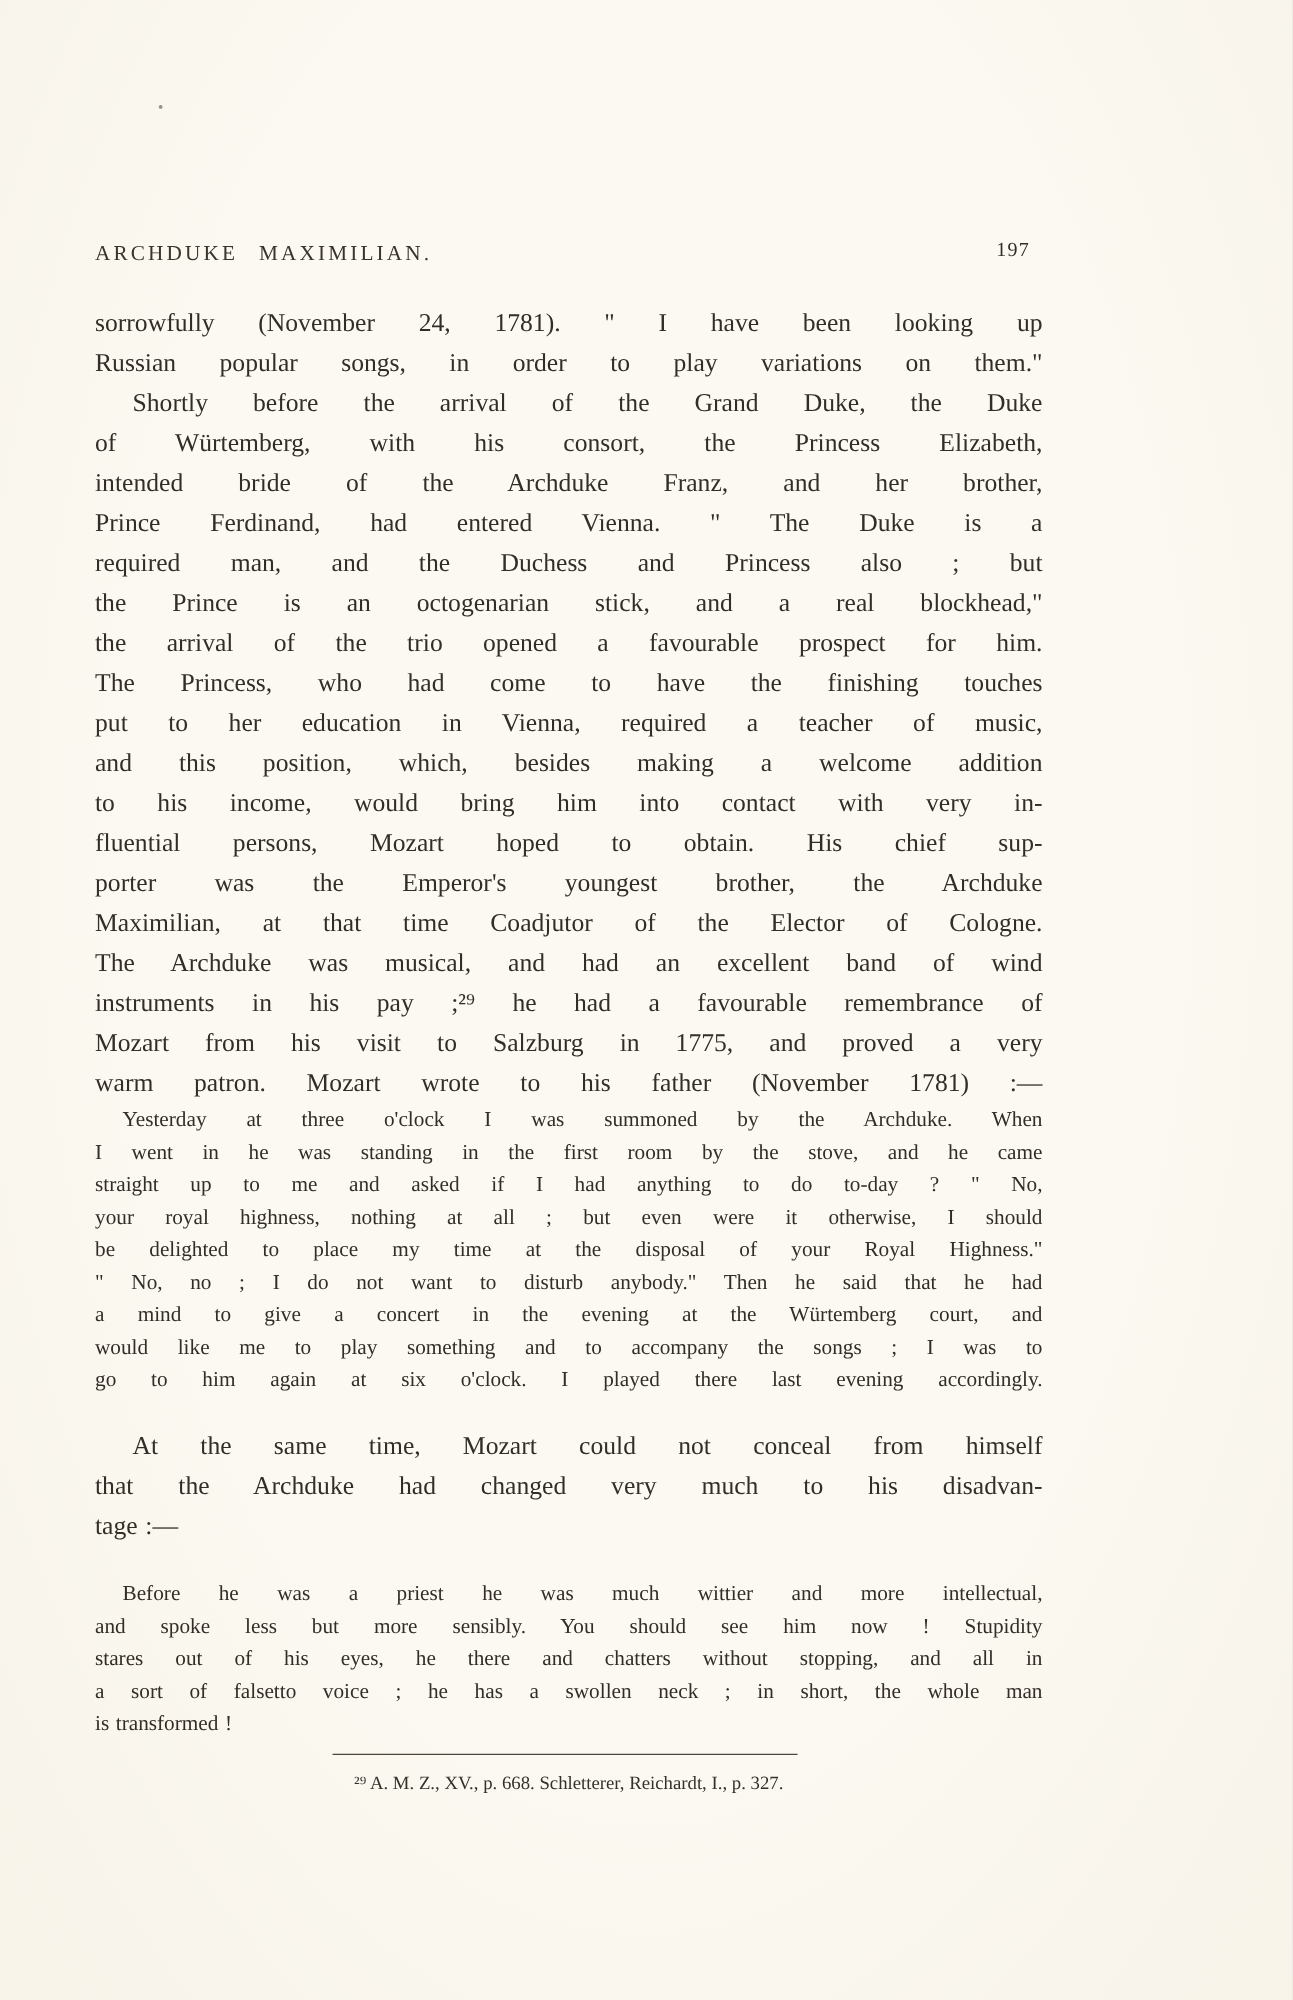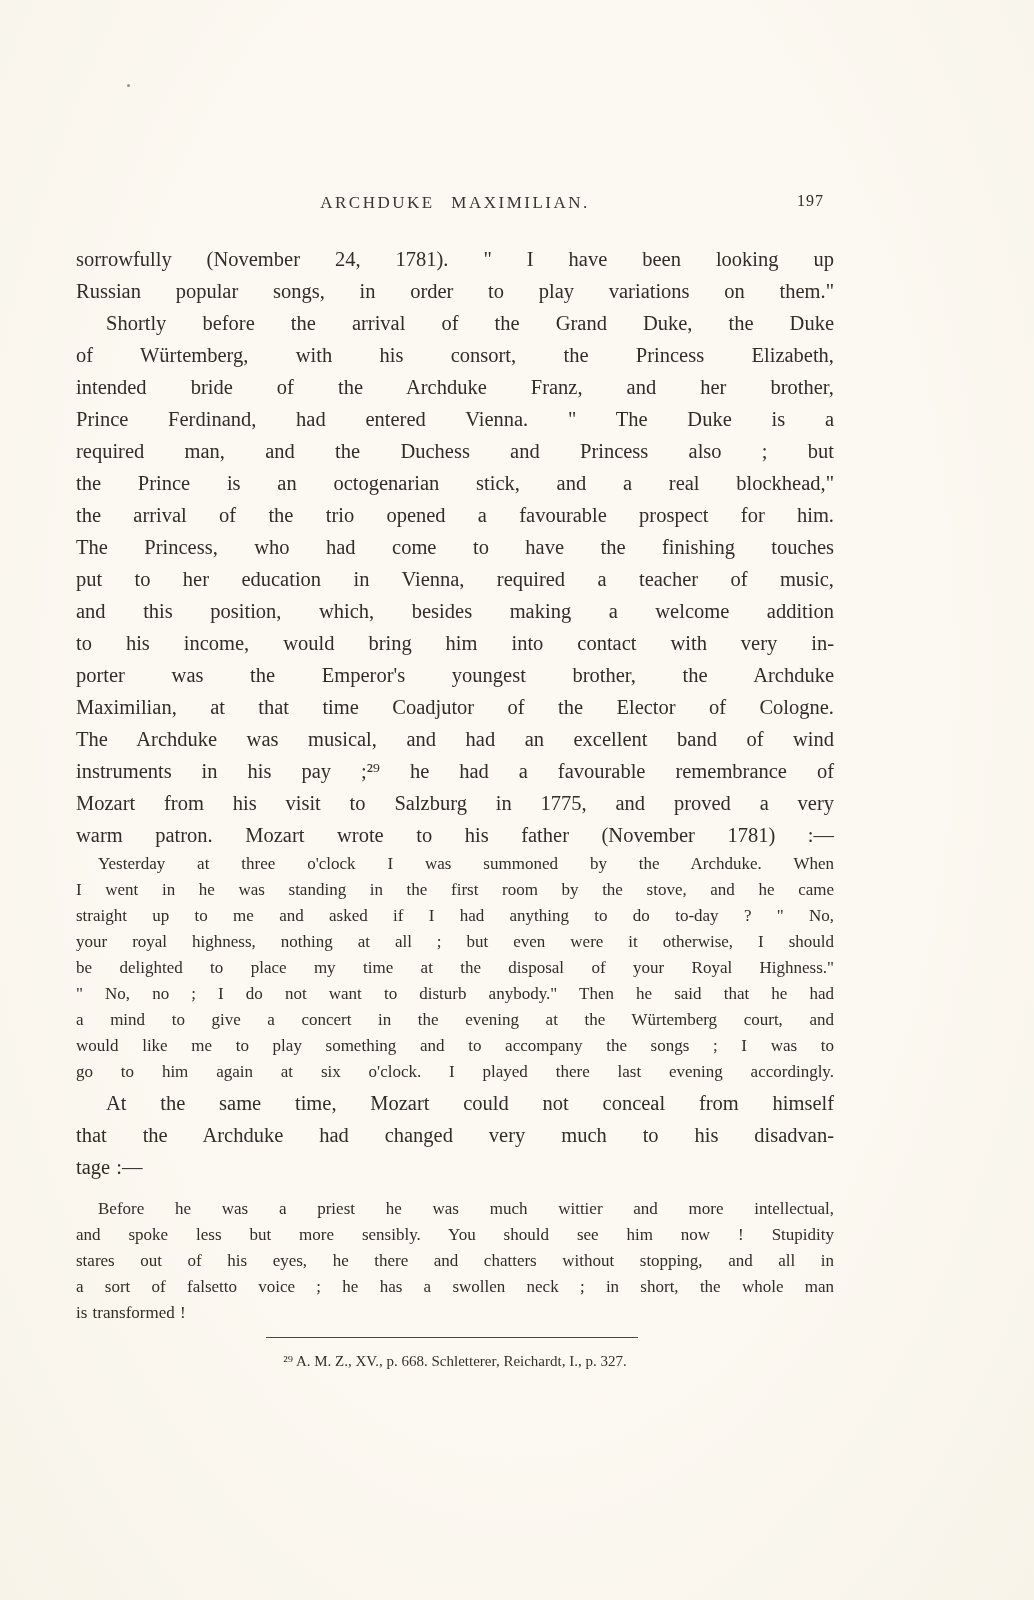--- a/index.html
+++ b/index.html
@@ -33,21 +33,20 @@
     top: 0;
     width: 758px;
   }
   .header-row {
     position: relative;
     margin-top: 193px;
     height: 24px;
   }
   .running-title {
     display: block;
-    text-align: center;
     font-size: 17px;
     letter-spacing: 2.5px;
     word-spacing: 10px;
     color: #3a342d;
   }
   .page-number {
     position: absolute;
     right: 10px;
     top: -1px;
     font-size: 16px;
@@ -68,22 +67,22 @@
   }
   .para.quote {
     font-size: 17px;
     line-height: 26px;
     word-spacing: 1px;
   }
   .para.body.indent .line:first-child { text-indent: 30px; }
   .para.quote .line:first-child { text-indent: 22px; }
   .m-para1  { margin-top: 26px; }
   .m-quote1 { }
-  .m-para3  { margin-top: 2px; }
-  .m-quote2 { margin-top: 13px; }
+  .m-para3  { margin-top: 24px; }
+  .m-quote2 { margin-top: 25px; }
   .footnote-rule {
     margin-top: 11px;
     margin-left: 190px;
     width: 372px;
     height: 0;
     border-top: 1.5px solid #4c463e;
   }
   .footnote {
     margin-top: 15px;
     text-align: center;
@@ -115,20 +114,21 @@
         <div class="line">of Würtemberg, with his consort, the Princess Elizabeth,</div>
         <div class="line">intended bride of the Archduke Franz, and her brother,</div>
         <div class="line">Prince Ferdinand, had entered Vienna. " The Duke is a</div>
         <div class="line">required man, and the Duchess and Princess also ; but</div>
         <div class="line">the Prince is an octogenarian stick, and a real blockhead,"</div>
         <div class="line">the arrival of the trio opened a favourable prospect for him.</div>
         <div class="line">The Princess, who had come to have the finishing touches</div>
         <div class="line">put to her education in Vienna, required a teacher of music,</div>
         <div class="line">and this position, which, besides making a welcome addition</div>
         <div class="line">to his income, would bring him into contact with very in-</div>
+        <div class="line">fluential persons, Mozart hoped to obtain. His chief sup-</div>
         <div class="line">porter was the Emperor's youngest brother, the Archduke</div>
         <div class="line">Maximilian, at that time Coadjutor of the Elector of Cologne.</div>
         <div class="line">The Archduke was musical, and had an excellent band of wind</div>
         <div class="line">instruments in his pay ;²⁹ he had a favourable remembrance of</div>
         <div class="line">Mozart from his visit to Salzburg in 1775, and proved a very</div>
         <div class="line last">warm patron. Mozart wrote to his father (November 1781) :—</div>
       </div>
 
     <div class="para quote jlast m-quote1">
         <div class="line">Yesterday at three o'clock I was summoned by the Archduke. When</div>

